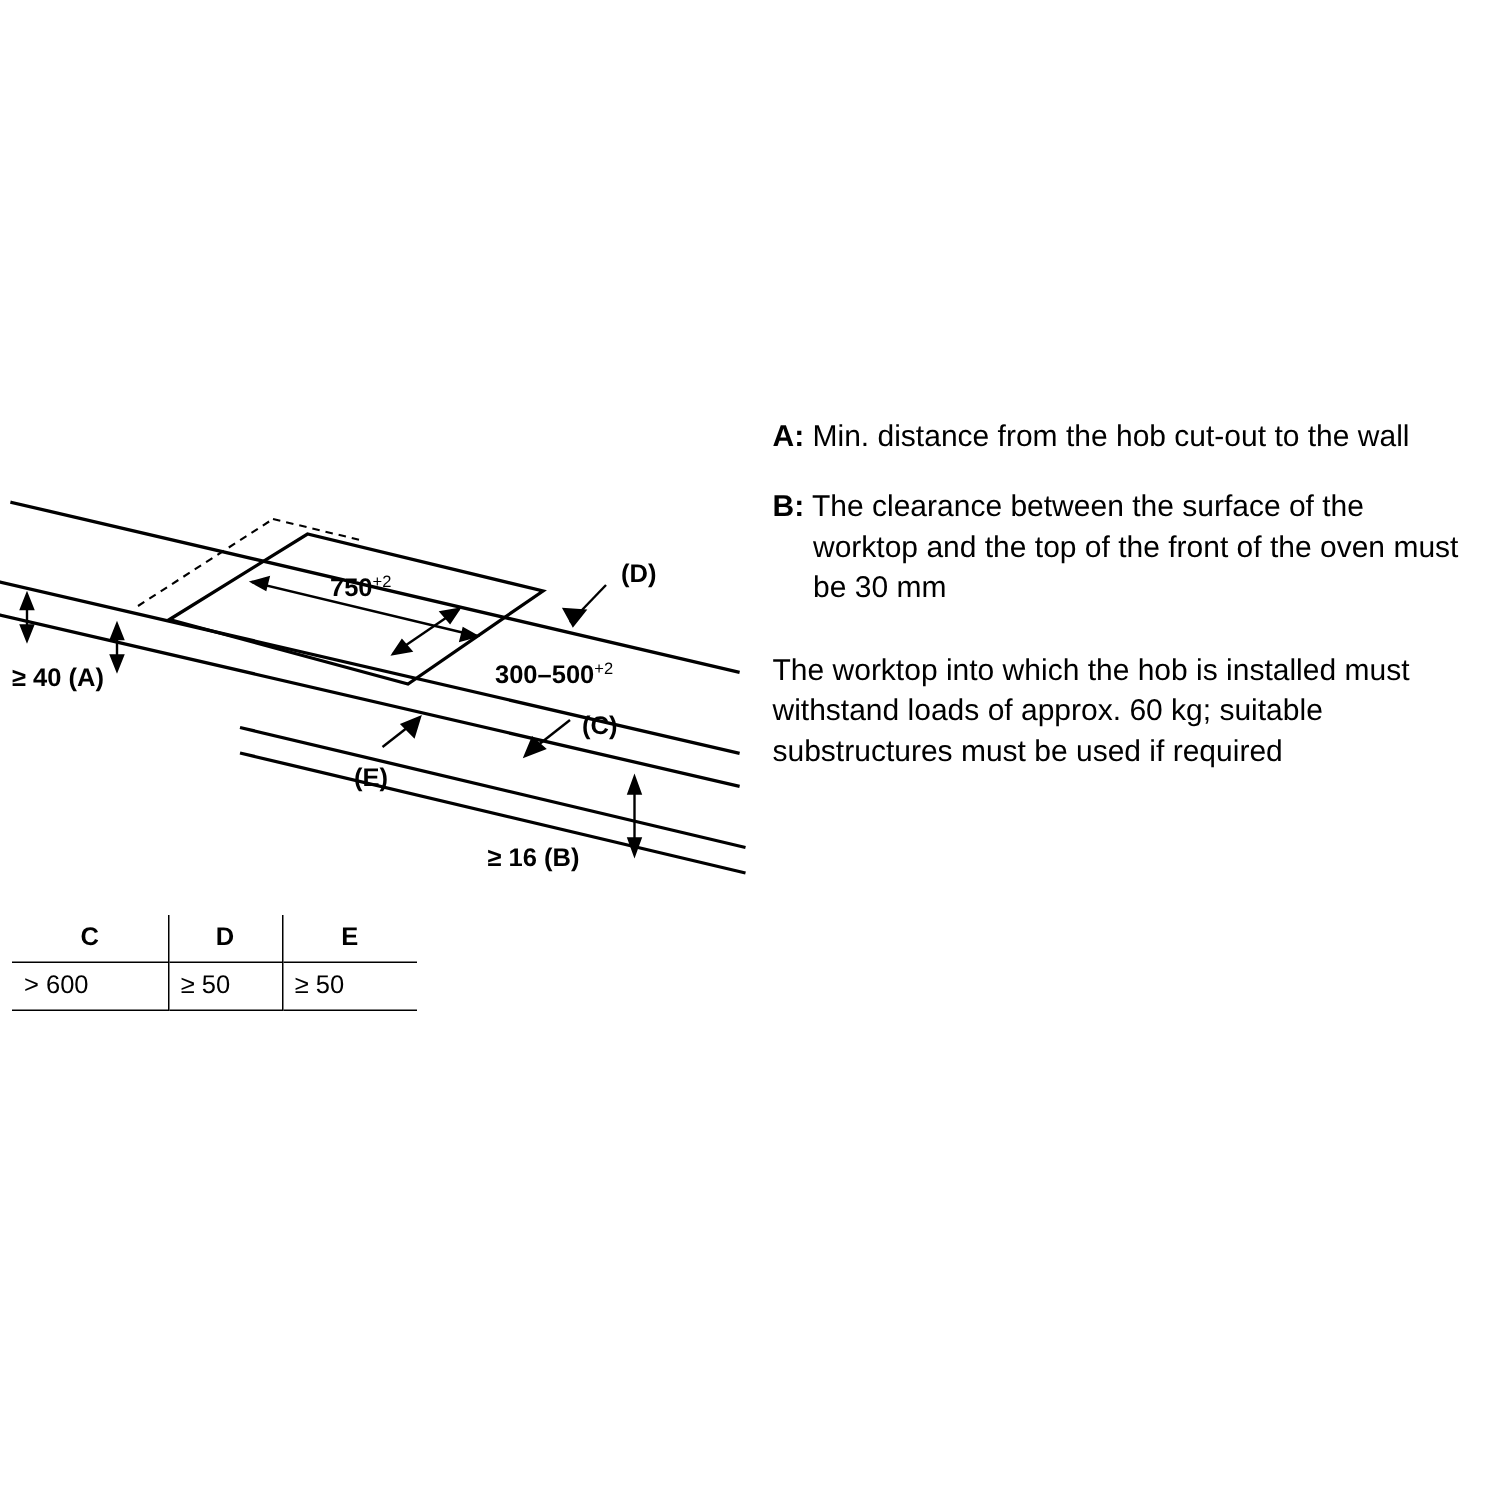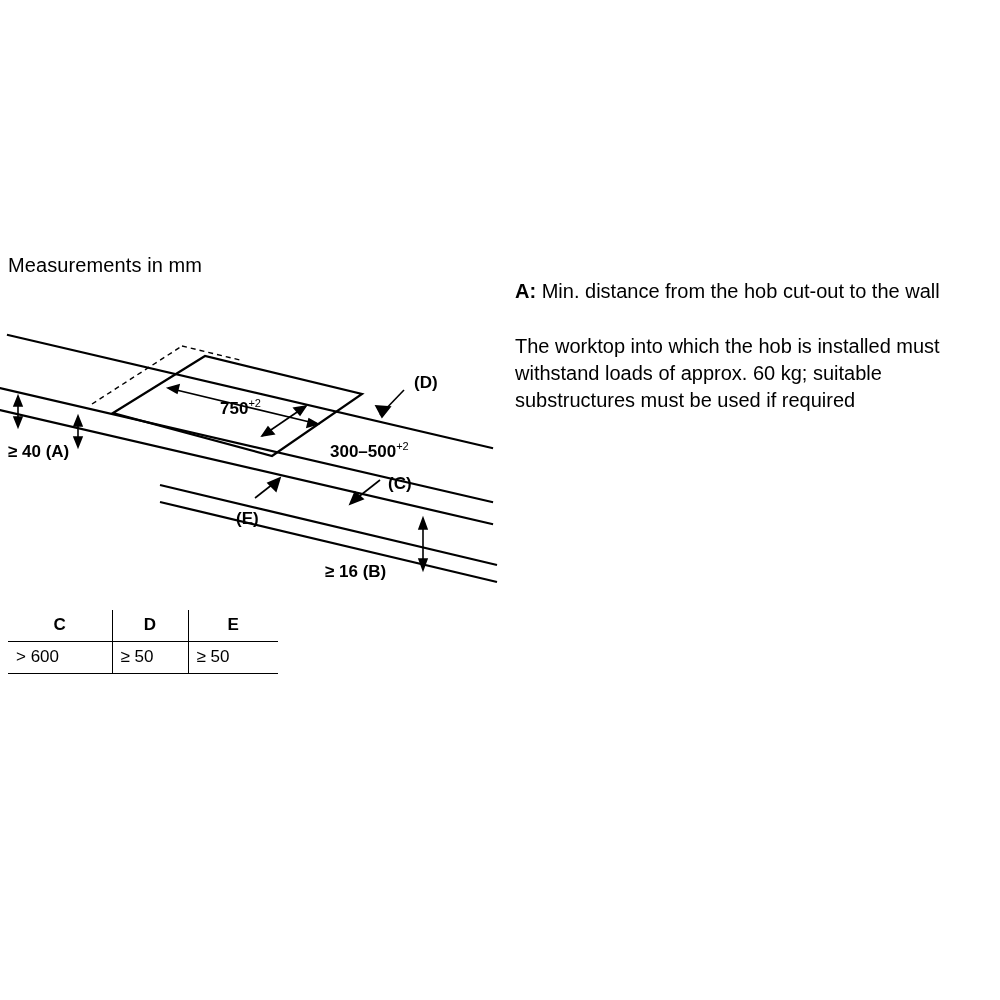--- a/index.html
+++ b/index.html
@@ -102,21 +102,20 @@
   .note-block {
     display: block;
     margin-top: 28px;
   }
 </style>
 </head>
 <body>
 
 <div id="page">
 
-  <div class="caption-measurements">Measurements in mm</div>
 
   <svg id="diagram-svg" viewBox="0 0 500 330">
     <g fill="none" stroke="#000" stroke-width="2.2" stroke-linecap="square">
 
       <line x1="8" y1="55" x2="492" y2="168"></line>
 
       <line x1="0" y1="108" x2="492" y2="222"></line>
 
       <line x1="0" y1="130" x2="492" y2="244"></line>
       <line x1="215" y1="300" x2="500" y2="300" stroke="none"></line>
@@ -173,21 +172,21 @@
       <polygon points="280,198 276,211 268,203"></polygon>
     </g>
 
     <g stroke="#000" stroke-width="1.6" fill="#000">
       <line x1="423" y1="240" x2="423" y2="288"></line>
       <polygon points="423,238 419,249 427,249"></polygon>
       <polygon points="423,290 419,279 427,279"></polygon>
     </g>
   </svg>
 
-  <span class="dim-label plain" style="left:220px; top:397px;"><b>750</b><sup>+2</sup></span>
+  <span class="dim-label plain" style="left:220px; top:382px;"><b>750</b><sup>+2</sup></span>
 
   <span class="dim-label plain" style="left:330px; top:440px;"><b>300–500</b><sup>+2</sup></span>
 
   <span class="dim-label" style="left:8px; top:442px;"><span>≥ 40 (A)</span></span>
 
   <span class="dim-label" style="left:325px; top:562px;"><span>≥ 16 (B)</span></span>
 
   <span class="dim-label" style="left:388px; top:474px;"><span>(C)</span></span>
 
   <span class="dim-label" style="left:414px; top:373px;"><span>(D)</span></span>
@@ -212,18 +211,19 @@
         <td>&gt; 600</td>
         <td class="cell-sep">≥ 50</td>
         <td class="cell-sep">≥ 50</td>
       </tr>
     </tbody>
   </table>
 
   <div id="notes">
     <span class="note-item"><span class="note-key">A:</span> <span>Min. distance from the hob cut-out to the wall</span></span>
 
+    <span class="note-item"><span class="note-key">B:</span> <span>The clearance between the surface of the worktop and the top of the front of the oven must be 30 mm</span></span>
 
 
     <span class="note-block">The worktop into which the hob is installed must withstand loads of approx. 60 kg; suitable substructures must be used if required</span>
   </div>
 
 </div>
 
 </body></html>

